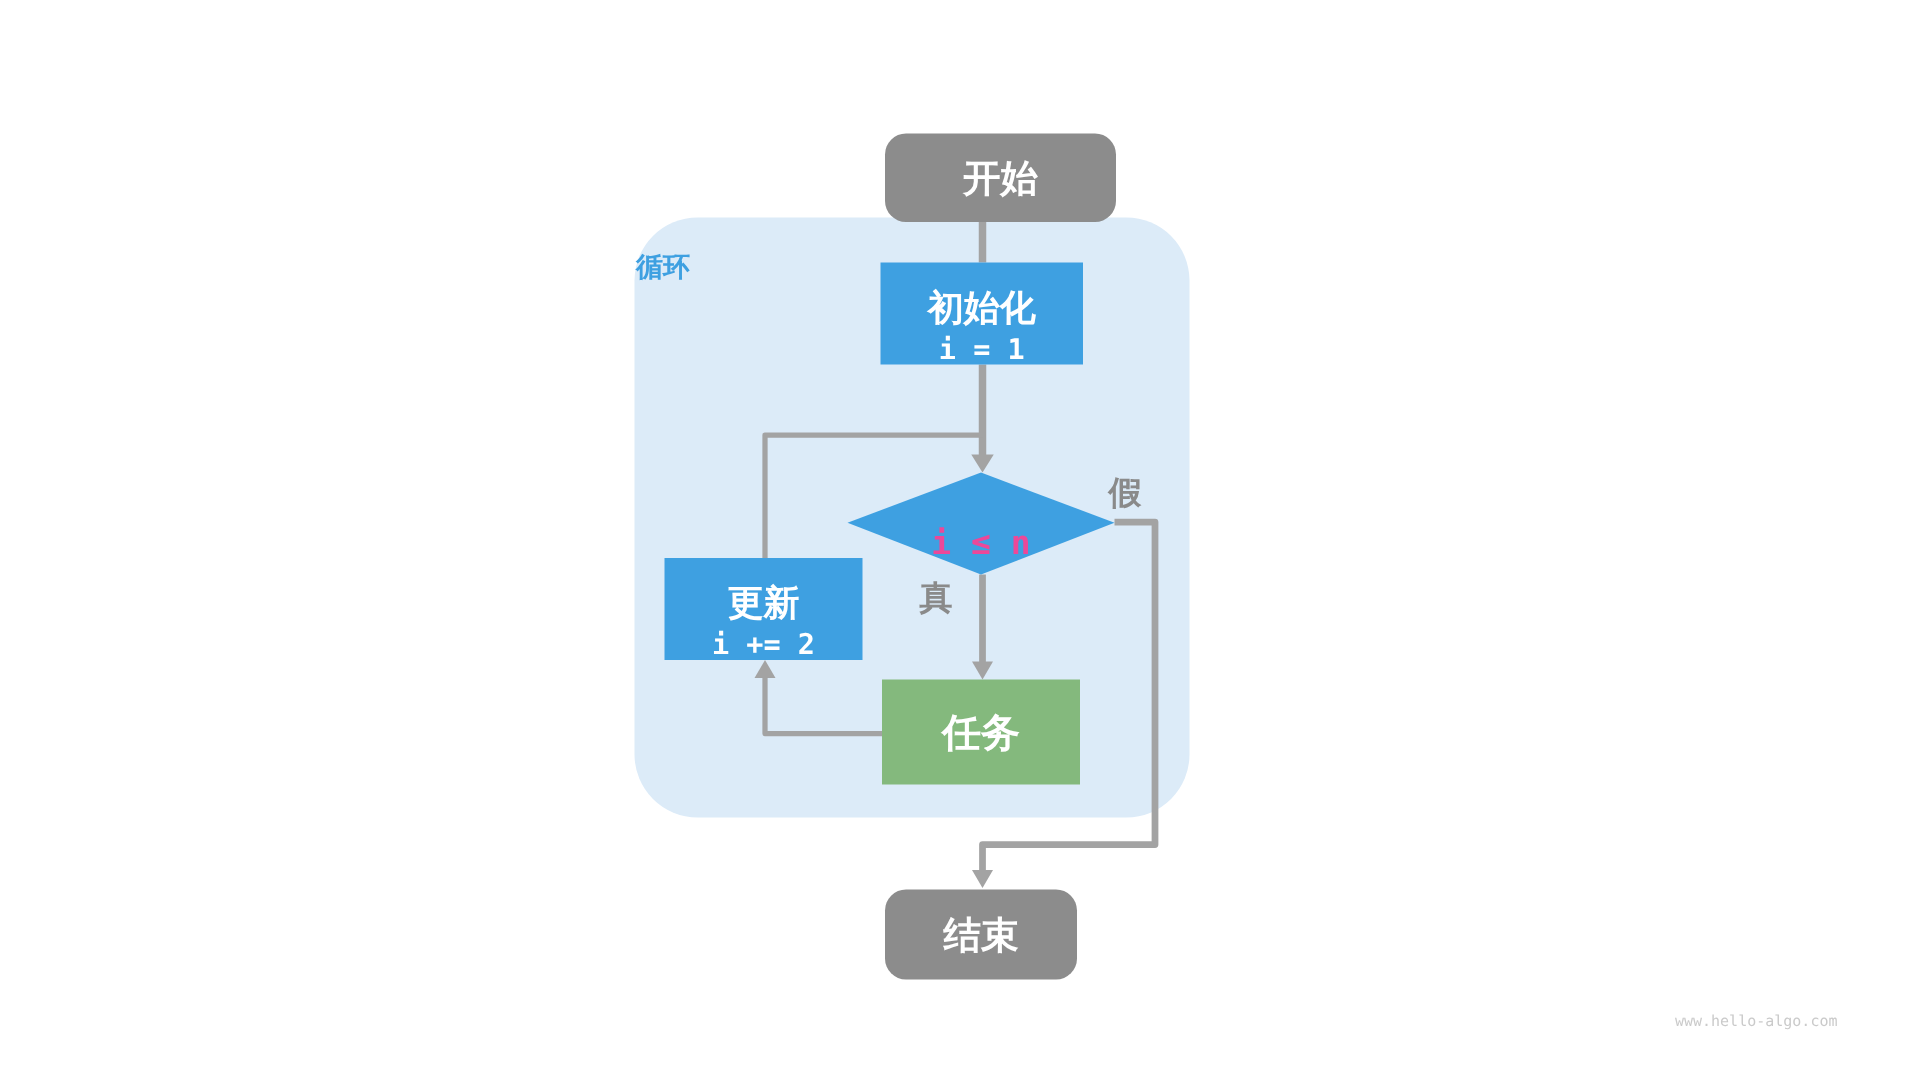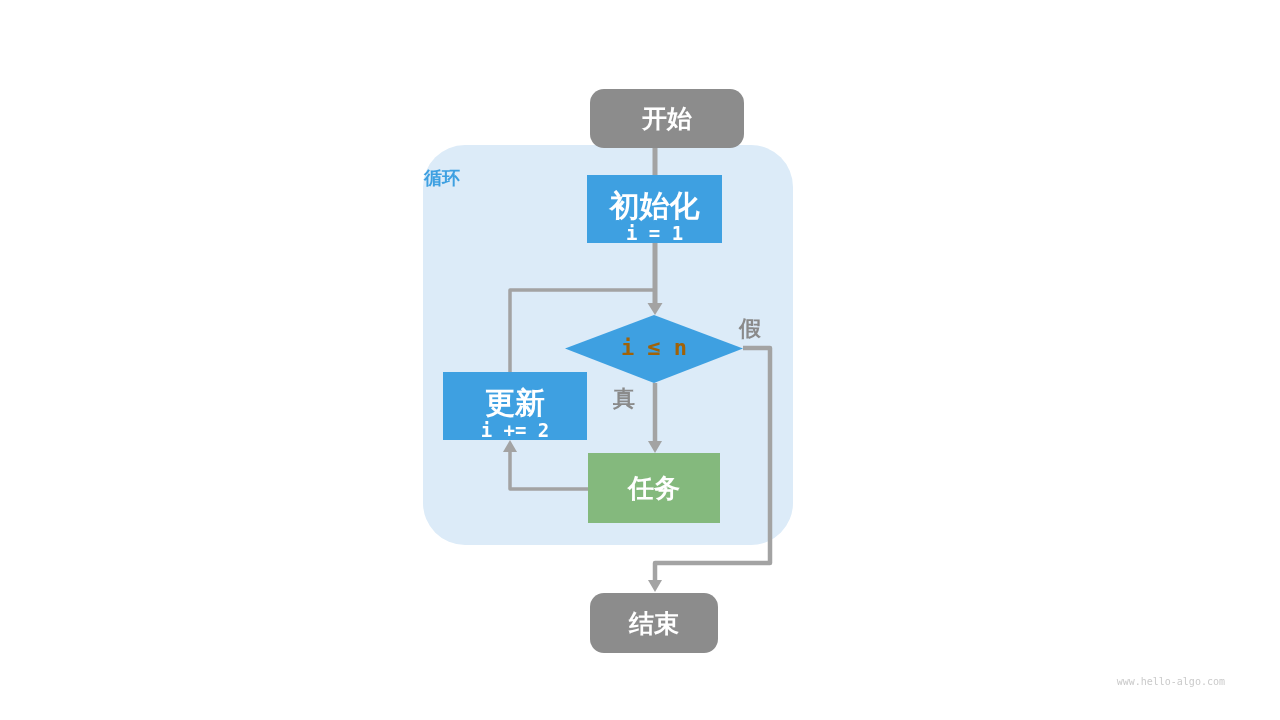--- a/index.html
+++ b/index.html
@@ -64,38 +64,38 @@
     text-align: center;
   }
   .node-terminal {
     background: var(--gray-node, #8C8C8C);
     border-radius: 14px;
     font-size: 25px;
   }
   .node-process {
     background: var(--accent-blue, #3EA0E1);
   }
-  .node-label-cn { font-size: 30px; line-height: 28px; margin-top: 20px; }
+  .node-label-cn { font-size: 24px; line-height: 28px; margin-top: 20px; }
   .node-code {
     font-family: "DejaVu Sans Mono", monospace;
     font-size: 19px;
     font-weight: bold;
     line-height: 26px;
   }
   .node-task {
     background: var(--green-node, #84B97D);
     font-size: 26px;
   }
   .diamond-label {
     position: absolute;
     left: 594px;
-    top: 335px;
+    top: 350px;
     width: 120px;
     text-align: center;
-    color: #a16207;
+    color: #ec4899;
     font-family: "DejaVu Sans Mono", monospace;
     font-weight: bold;
     font-size: 22px;
     z-index: 2;
   }
   .edge-label {
     position: absolute;
     font-size: 22px;
     font-weight: bold;
     color: var(--label-gray, #8A8A8A);
@@ -146,21 +146,21 @@
     <span>开始</span>
   </div>
 
   <div class="node node-process" style="left:587px; top:175px; width:135px; height:68px;">
     <span class="node-label-cn">初始化</span>
     <span class="node-code">i = 1</span>
   </div>
 
   <div class="diamond-label">i ≤ n</div>
 
-  <div class="node node-process" style="left:443px; top:372px; width:144px; height:68px;">
+  <div class="node node-process" style="left:443px; top:372px; width:132px; height:68px;">
     <span class="node-label-cn">更新</span>
     <span class="node-code">i += 2</span>
   </div>
 
   <div class="node node-task" style="left:588px; top:453px; width:132px; height:70px;">
     <span>任务</span>
   </div>
 
   <div class="node node-terminal" style="left:590px; top:593px; width:128px; height:60px;">
     <span>结束</span>

